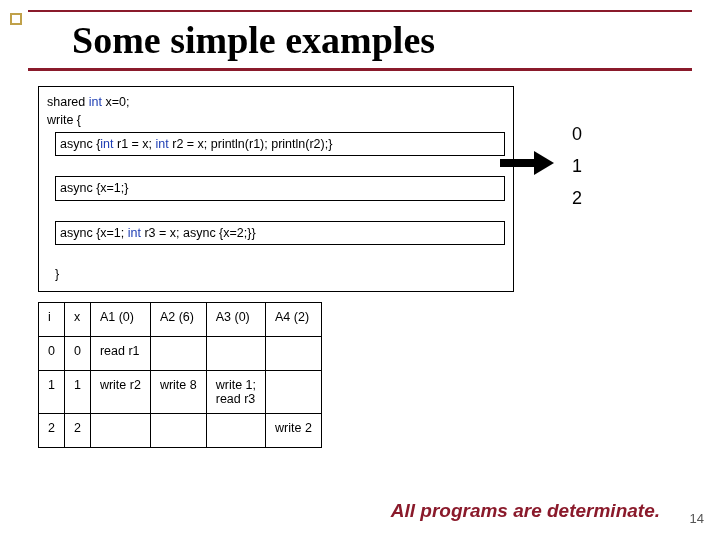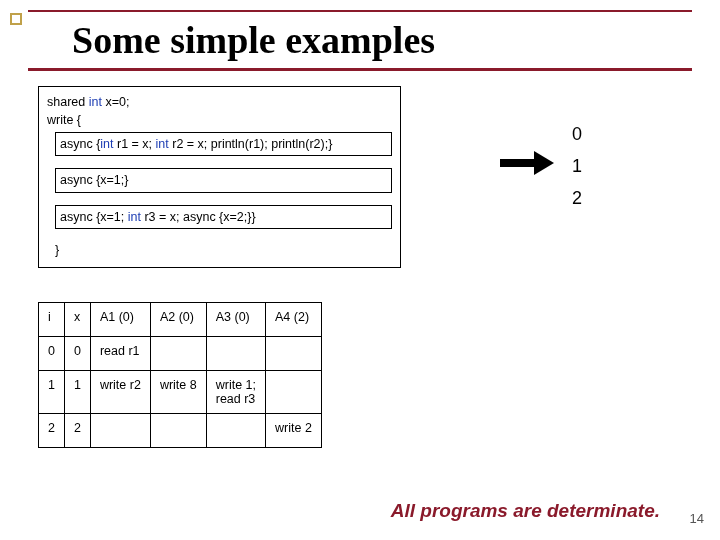--- a/index.html
+++ b/index.html
@@ -42,31 +42,31 @@
     left: 40px;
     font-family: "Times New Roman", Times, serif;
     font-size: 38px;
     color: #000;
     margin-left: 32px;
   }
   .code-box {
     position: absolute;
     top: 86px;
     left: 38px;
-    width: 363px;
+    width: 476px;
     border: 1px solid #000;
     padding: 6px 8px 8px 8px;
     font-size: 12.5px;
     line-height: 1.45;
   }
   .code-box .blue { color: #1d3db3; }
   .code-box .inner-box {
     border: 1px solid #000;
     padding: 2px 4px;
-    margin: 3px 0 12px 8px;
+    margin: 3px 0 20px 8px;
   }
   .indent1 { margin-left: 8px; }
   .annot {
     position: absolute;
     font-size: 18px;
     font-weight: 400;
   }
   .arrow {
     position: absolute;
     top: 153px;
@@ -159,21 +159,21 @@
   <div class="head"></div>
 </div>
 
 <div class="table-wrap">
   <table>
     <tbody>
         <tr>
       <th class="narrow">i</th>
       <th class="narrow">x</th>
       <th>A1 (0)</th>
-      <th>A2 (0)</th>
+      <th>A2 (6)</th>
       <th>A3 (0)</th>
       <th>A4 (2)</th>
     </tr>
     <tr>
       <td class="narrow">0</td>
       <td class="narrow">0</td>
       <td>read r1</td>
       <td></td>
       <td></td>
       <td></td>

